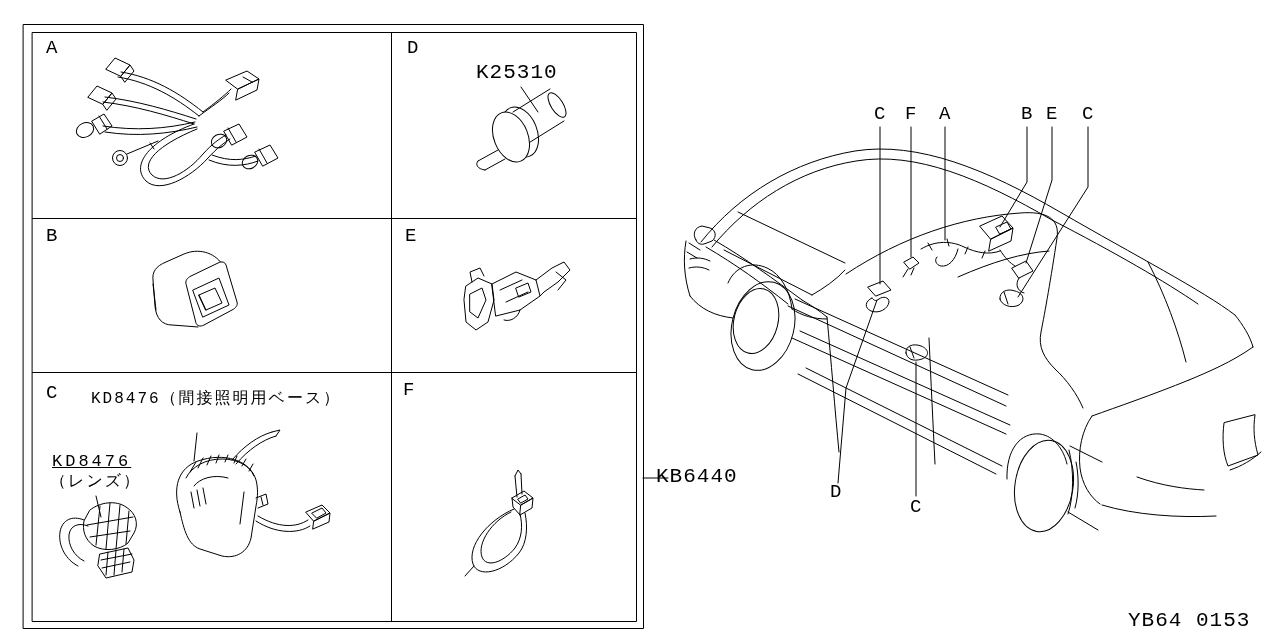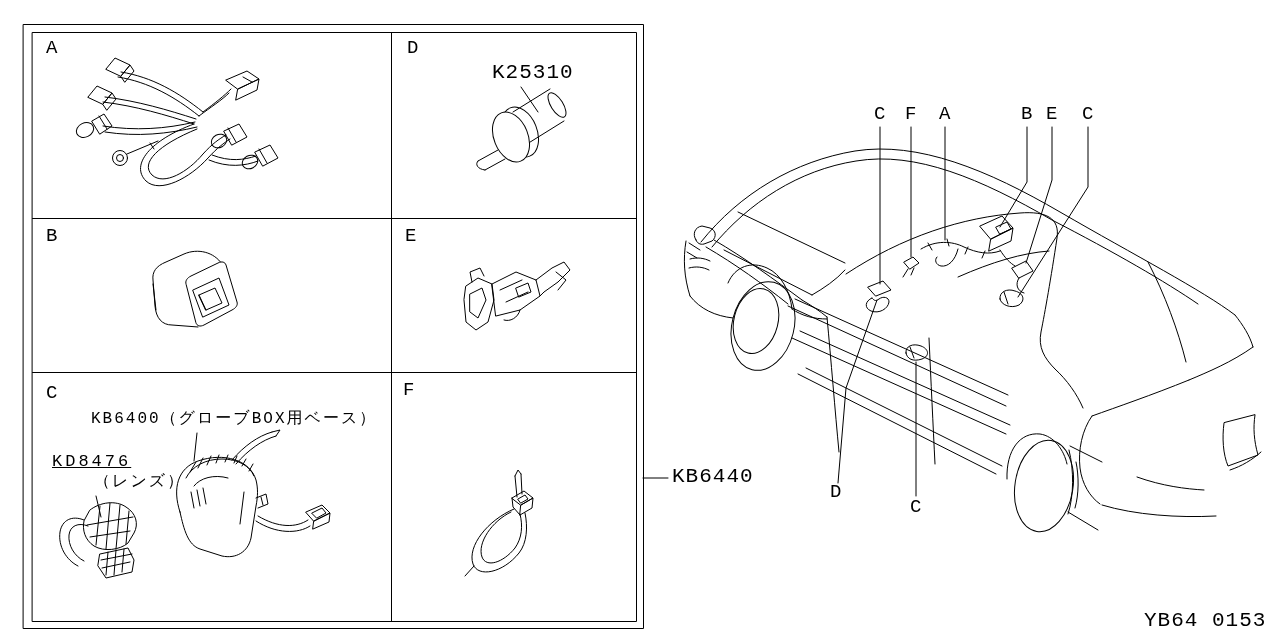--- a/index.html
+++ b/index.html
@@ -2,21 +2,21 @@
 <html><head>
 <meta charset="utf-8">
 <style>
   html,body{margin:0;padding:0;background:#fff;}
   .page{position:relative;width:1280px;height:640px;background:#fff;overflow:hidden;
         font-family:"Liberation Mono","DejaVu Sans Mono",monospace;color:#000;}
   .art{position:absolute;left:0;top:0;}
   .lbl{position:absolute;line-height:1;white-space:pre;}
   .cell-letter{font-size:19px;}
   .callout{font-size:19px;}
-  .pn{font-size:21px;letter-spacing:1px;margin-left:16px;}
+  .pn{font-size:21px;letter-spacing:1px;}
   .jp{font-size:16px;letter-spacing:2px;}
   .jp2{font-size:17px;letter-spacing:3px;}
 </style>
 </head>
 <body>
 
 <div class="page">
 
 <svg class="art" width="1280" height="640" viewBox="0 0 1280 640">
 <g fill="none" stroke="#000" stroke-width="1" stroke-linecap="round" stroke-linejoin="round">
@@ -246,23 +246,23 @@
 </svg>
 
 <div class="lbl cell-letter" style="left:46px;top:39px;">A</div>
 <div class="lbl cell-letter" style="left:407px;top:39px;">D</div>
 <div class="lbl cell-letter" style="left:46px;top:227px;">B</div>
 <div class="lbl cell-letter" style="left:405px;top:227px;">E</div>
 <div class="lbl cell-letter" style="left:46px;top:384px;">C</div>
 <div class="lbl cell-letter" style="left:403px;top:381px;">F</div>
 
 <div class="lbl pn" style="left:476px;top:62px;">K25310</div>
-<div class="lbl jp" style="left:91px;top:411px;">KB6400（グローブBOX用ベース）</div>
+<div class="lbl jp" style="left:91px;top:391px;">KD8476（間接照明用ベース）</div>
 <div class="lbl jp2" style="left:52px;top:453px;text-decoration:underline;">KD8476</div>
-<div class="lbl jp" style="left:50px;top:474px;margin-left:44px;">（レンズ）</div>
+<div class="lbl jp" style="left:50px;top:474px;">（レンズ）</div>
 <div class="lbl pn" style="left:656px;top:466px;">KB6440</div>
 <div class="lbl pn" style="left:1128px;top:610px;">YB64 0153</div>
 
 <div class="lbl callout" style="left:874px;top:105px;">C</div>
 <div class="lbl callout" style="left:905px;top:105px;">F</div>
 <div class="lbl callout" style="left:939px;top:105px;">A</div>
 <div class="lbl callout" style="left:1021px;top:105px;">B</div>
 <div class="lbl callout" style="left:1046px;top:105px;">E</div>
 <div class="lbl callout" style="left:1082px;top:105px;">C</div>
 <div class="lbl callout" style="left:830px;top:483px;">D</div>

